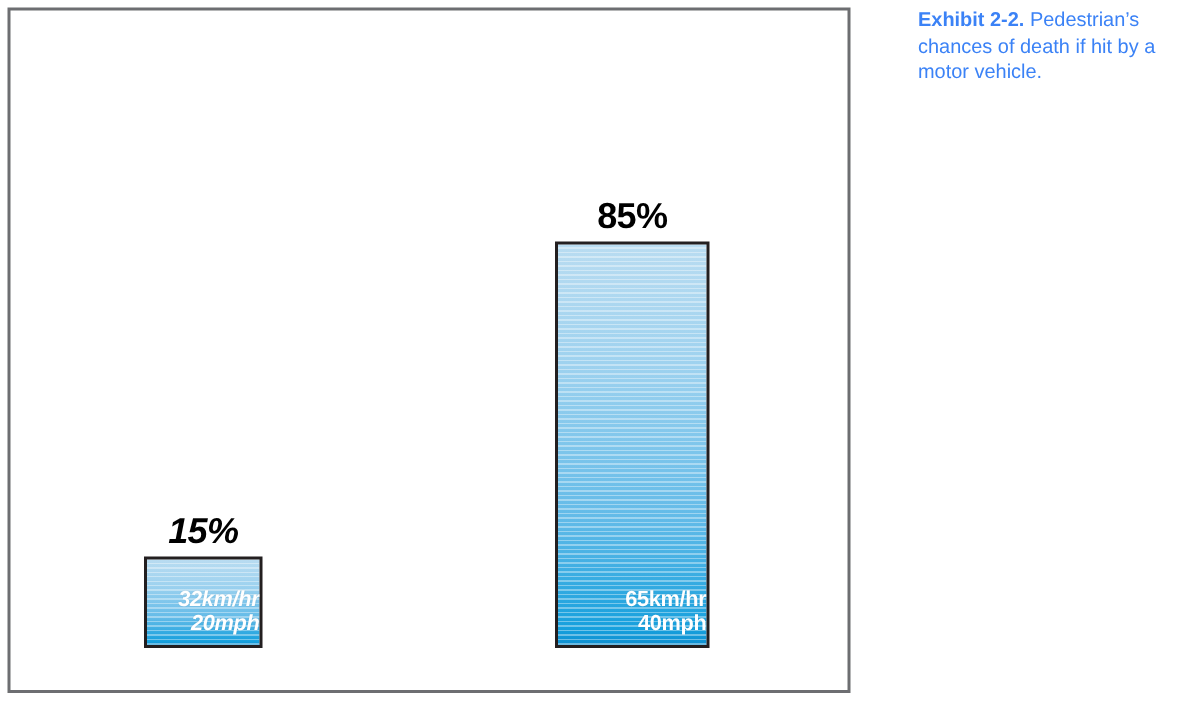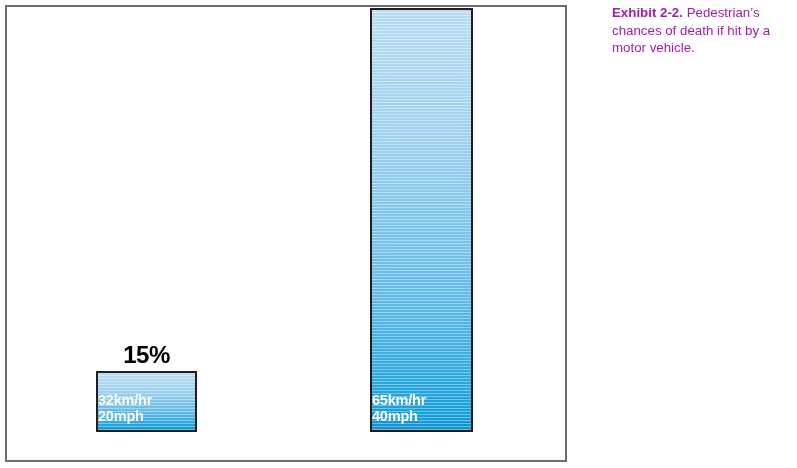--- a/index.html
+++ b/index.html
@@ -70,50 +70,50 @@
       ),
       linear-gradient(to bottom, #b9dcf1 0%, #9ed2ef 30%, #63bbe8 68%, #16a0dd 96%, #0e8fd0 100%);
     overflow: hidden;
   }
 
   .bar-caption {
     position: absolute;
     left: 0;
     right: 0;
     bottom: 6px;
-    text-align: left;
+    text-align: right;
     color: #ffffff;
     font-family: "Liberation Sans", sans-serif;
     font-weight: bold;
     font-size: 14.5px;
     line-height: 1.12;
     letter-spacing: -0.2px;
     text-shadow: 0 0 1px rgba(0,0,0,0.12);
   }
   .bar-caption .line { display: block; }
 
   
-  #bar-group-0 { left: 89px;  width: 101px; }
+  #bar-group-0 { left: 89px;  width: 79px; font-style: italic; }
   #bar-group-1 { left: 223px; width: 110px; }
   #bar-group-2 { left: 363px; width: 103px; }
 
   #bar-0 { height: 61px;  }
   #bar-1 { height: 181px; }
-  #bar-2 { height: 424px; }
+  #bar-2 { height: 271px; }
 
   
   #caption {
     position: absolute;
     left: 612px;
     top: 4px;
     width: 178px;
     font-family: "Liberation Sans", sans-serif;
     font-size: 13.3px;
     line-height: 1.33;
-    color: #a21caf;
+    color: #3b82f6;
   }
   #caption-label {
     font-weight: bold;
   }
 </style>
 </head>
 <body>
 
 <div id="chart-frame">
   <div id="plot-area">

